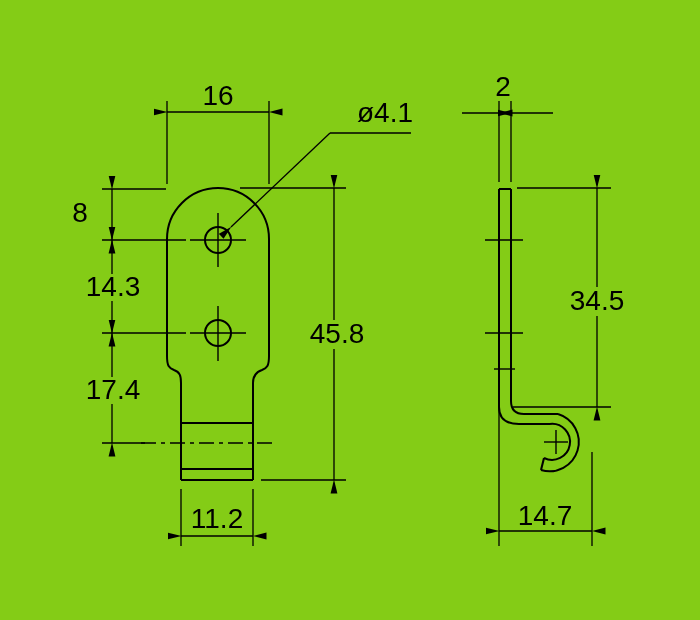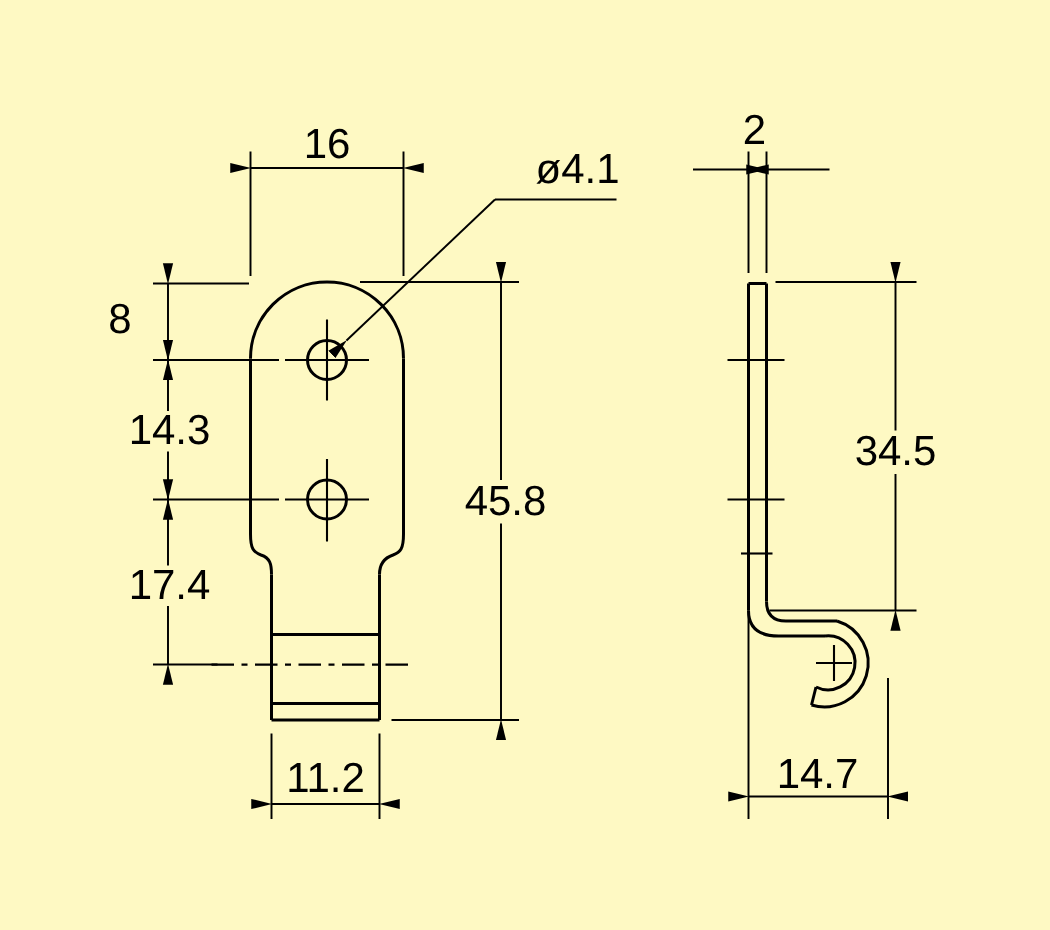--- a/index.html
+++ b/index.html
@@ -4,21 +4,21 @@
 <style>
   html, body {
     margin: 0;
     padding: 0;
     background: #ffffff;
   }
   .canvas {
     position: relative;
     width: 700px;
     height: 620px;
-    background: #fef9c3;
+    background: #84cc16;
     overflow: hidden;
   }
   svg {
     display: block;
   }
   .part   { stroke: #000000; stroke-width: 2;   fill: none; }
   .thin   { stroke: #000000; stroke-width: 1.4; fill: none; }
   .dim    { stroke: #000000; stroke-width: 1.3; fill: none; }
   .cline  { stroke: #000000; stroke-width: 1.5; fill: none; stroke-dasharray: 15 5 4 5; }
   .arrowhead { fill: #000000; stroke: none; }

